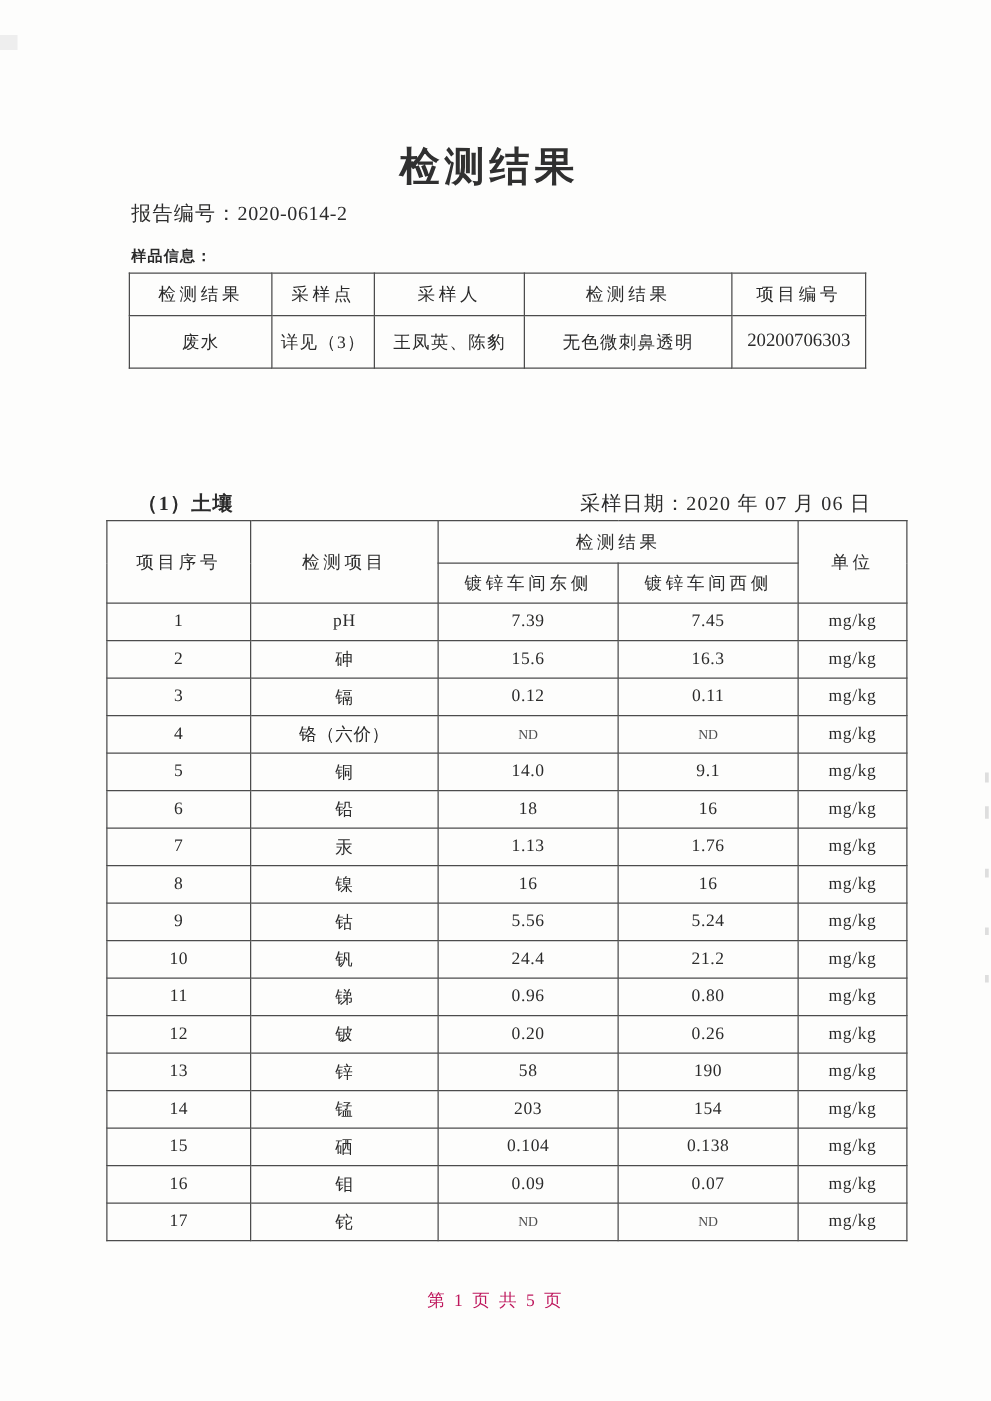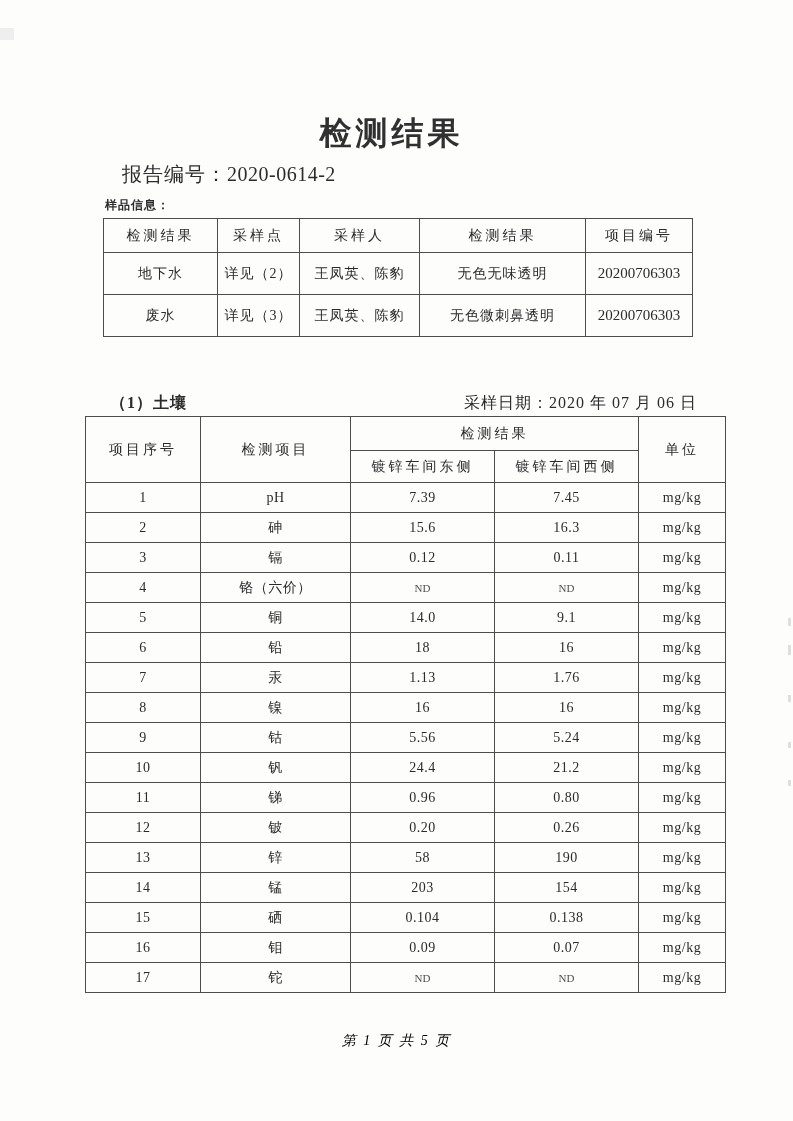--- a/index.html
+++ b/index.html
@@ -20,23 +20,22 @@
     top: 112px; left: 0; right: 10px;
     text-align: center;
     font-size: 32px;
     font-weight: 600;
     letter-spacing: 4px;
     color: #303030;
   }
   .report-line {
     position: absolute;
     top: 161px; left: 105px;
-    font-size: 20px;
+    font-size: 16px;
     letter-spacing: 1px;
-    margin-left: 17px;
   }
   .report-line .num { letter-spacing: 0.5px; }
   .sample-info-label {
     position: absolute;
     top: 197px; left: 105px;
     font-size: 12px;
     font-weight: bold;
     letter-spacing: 1px;
   }
   table { border-collapse: collapse; table-layout: fixed; }
@@ -75,23 +74,22 @@
   .t2 thead th { letter-spacing: 3px; }
   .t2 thead tr.h1 th { height: 34px; }
   .t2 thead tr.h2 th { height: 32px; }
   .t2 td { height: 30px; letter-spacing: 0.5px; }
   .t2 td.nd { font-size: 11px; color: #4f4f4f; letter-spacing: 0; }
   .footer {
     position: absolute;
     top: 1032px; left: 0; right: 0;
     text-align: center;
     font-size: 14px;
-    color: #000000;
+    color: #be185d;
     letter-spacing: 2px;
-    font-style: italic;
   }
   
   .smudge-topleft {
     position: absolute;
     top: 28px; left: 0;
     width: 14px; height: 12px;
     background: #eeeeee;
   }
   .rmark {
     position: absolute;
@@ -123,27 +121,20 @@
     <thead>
       <tr>
         <th>检测结果</th>
         <th>采样点</th>
         <th>采样人</th>
         <th>检测结果</th>
         <th>项目编号</th>
       </tr>
     </thead>
     <tbody>
-        <tr>
-          <td>地下水</td>
-          <td>详见（2）</td>
-          <td>王凤英、陈豹</td>
-          <td>无色无味透明</td>
-          <td class="num-cell">20200706303</td>
-        </tr>
         <tr>
           <td>废水</td>
           <td>详见（3）</td>
           <td>王凤英、陈豹</td>
           <td>无色微刺鼻透明</td>
           <td class="num-cell">20200706303</td>
         </tr>
       </tbody>
   </table>
 

